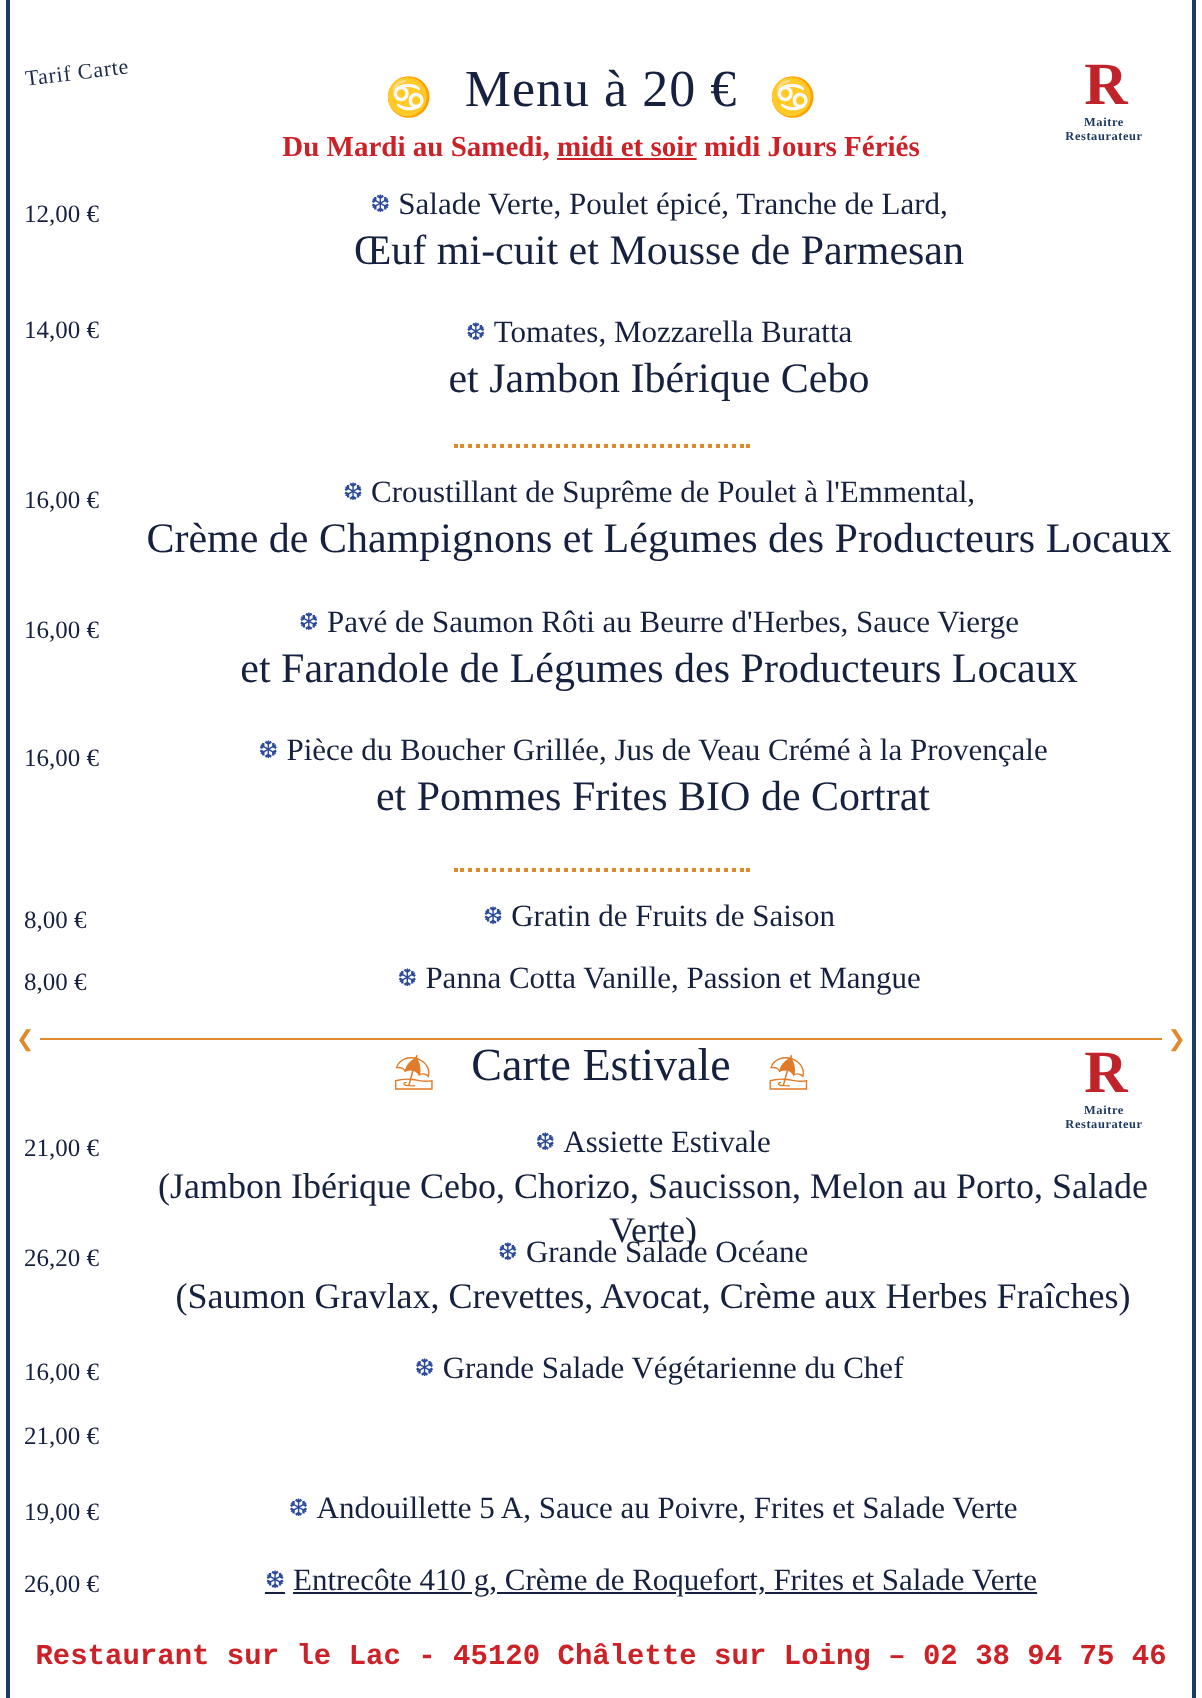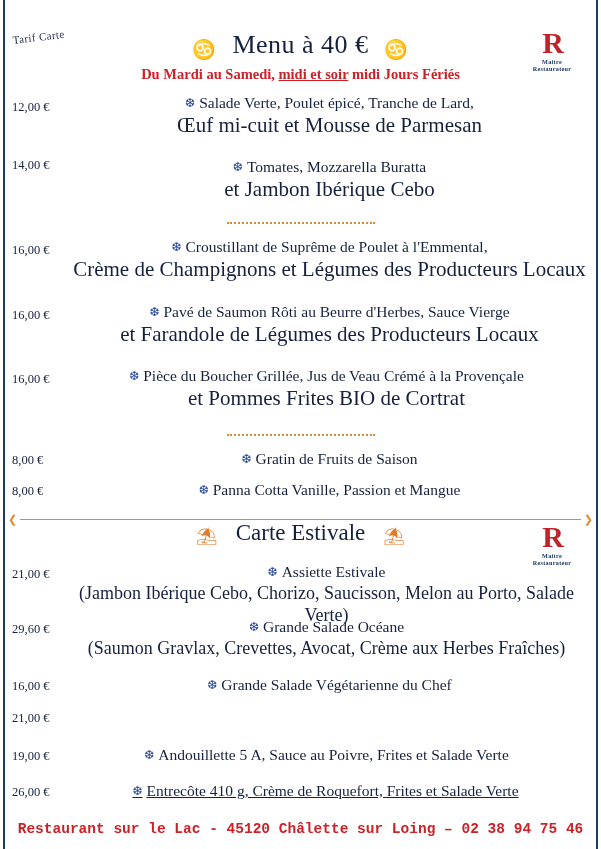--- a/index.html
+++ b/index.html
@@ -204,21 +204,21 @@
   <div class="tarif-carte">Tarif Carte</div>
 
   <div class="logo">
     <div class="mark"><span class="red">R</span></div>
     <div class="sub1">Maitre</div>
     <div class="sub2">Restaurateur</div>
   </div>
 
   <div class="title-row">
     <span class="orn">♋</span>
-    <span class="title-main">Menu à 40 €</span>
+    <span class="title-main">Menu à 20 €</span>
     <span class="orn">♋</span>
   </div>
 
   <div class="subtitle">
     <span>Du Mardi au Samedi, </span><u>midi et soir</u><span> midi Jours Fériés</span>
   </div>
 
   <div class="item" style="top:94px;">
     <div class="price" style="top:6px;font-family:Liberation Serif, serif;">12,00 €</div>
     <div class="item-body">
@@ -297,21 +297,21 @@
 
   <div class="item" style="top:563px;">
     <div class="price" style="top:4px;">21,00 €</div>
     <div class="item-body" style="margin-left:60px;">
       <div class="line1"><span class="bullet">❆</span><span>Assiette Estivale</span></div>
       <div class="line-small">(Jambon Ibérique Cebo, Chorizo, Saucisson, Melon au Porto, Salade Verte)</div>
     </div>
   </div>
 
   <div class="item" style="top:618px;">
-    <div class="price" style="top:4px;">29,60 €</div>
+    <div class="price" style="top:4px;">26,20 €</div>
     <div class="item-body" style="margin-left:60px;">
       <div class="line1"><span class="bullet">❆</span><span>Grande Salade Océane</span></div>
       <div class="line-small">(Saumon Gravlax, Crevettes, Avocat, Crème aux Herbes Fraîches)</div>
     </div>
   </div>
 
   <div class="item" style="top:676px;">
     <div class="price" style="top:3px;">16,00 €</div>
     <div class="item-body">
       <div class="line1"><span class="bullet">❆</span><span>Grande Salade Végétarienne du Chef</span></div>

